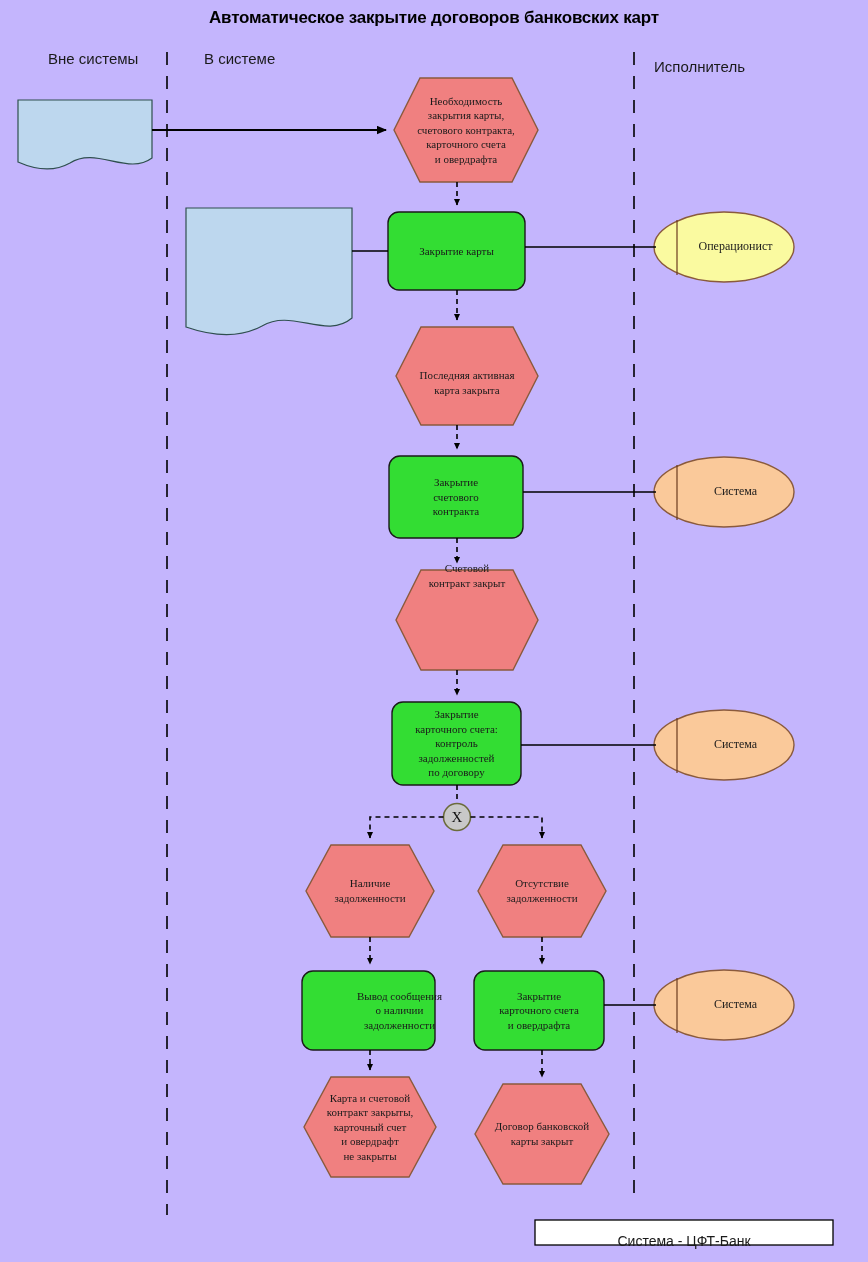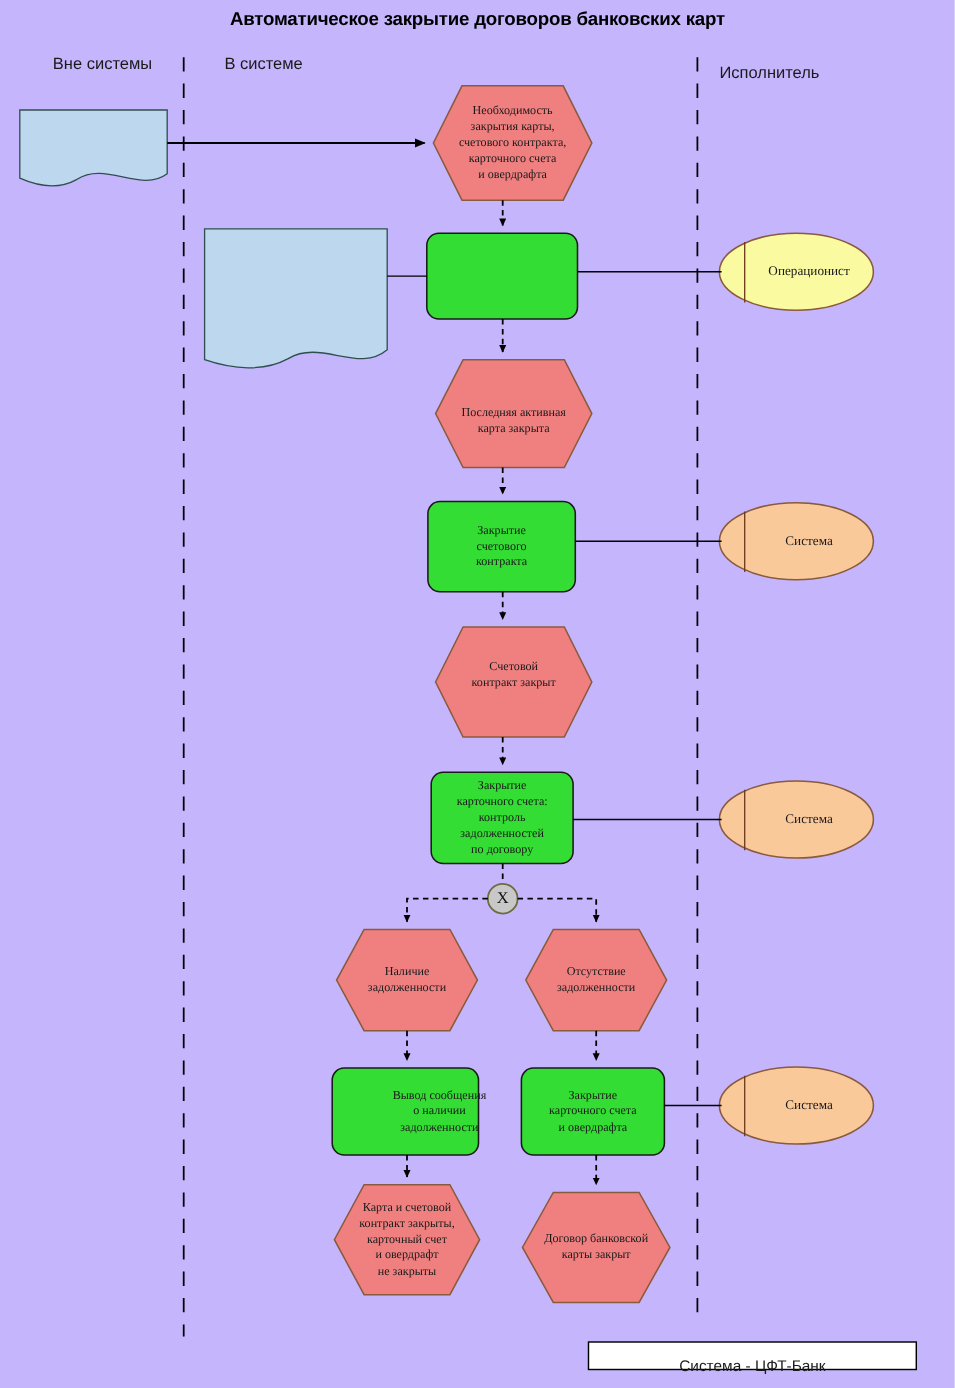--- a/index.html
+++ b/index.html
@@ -205,34 +205,35 @@
   <div class="lane-label" style="left:654px; top:58px;">Исполнитель</div>
 
 
   <div class="node-text" style="left:394px; top:78px; width:144px; height:104px;">Необходимость
 закрытия карты,
 счетового контракта,
 карточного счета
 и овердрафта</div>
   <div class="node-text" style="left:396px; top:327px; width:142px; height:111px;">Последняя активная
 карта закрыта</div>
-  <div class="node-text" style="left:396px; top:578px; width:142px; height:72px;">Счетовой
+  <div class="node-text" style="left:396px; top:540px; width:142px; height:72px;">Счетовой
 контракт закрыт</div>
   <div class="node-text" style="left:306px; top:845px; width:128px; height:92px;">Наличие
 задолженности</div>
   <div class="node-text" style="left:478px; top:845px; width:128px; height:92px;">Отсутствие
 задолженности</div>
   <div class="node-text" style="left:475px; top:1084px; width:134px; height:100px;">Договор банковской
 карты закрыт</div>
   <div class="node-text" style="left:304px; top:1077px; width:132px; height:100px;">Карта и счетовой
 контракт закрыты,
 карточный счет
 и овердрафт
 не закрыты</div>
 
+  <div class="node-text" style="left:388px; top:212px; width:137px; height:78px;">Закрытие карты</div>
   <div class="node-text" style="left:389px; top:456px; width:134px; height:82px;">Закрытие
 счетового
 контракта</div>
   <div class="node-text" style="left:392px; top:702px; width:129px; height:83px;">Закрытие
 карточного счета:
 контроль
 задолженностей
 по договору</div>
   <div class="node-text" style="left:302px; top:971px; width:133px; height:79px;padding-left:31px;">Вывод сообщения
 о наличии

